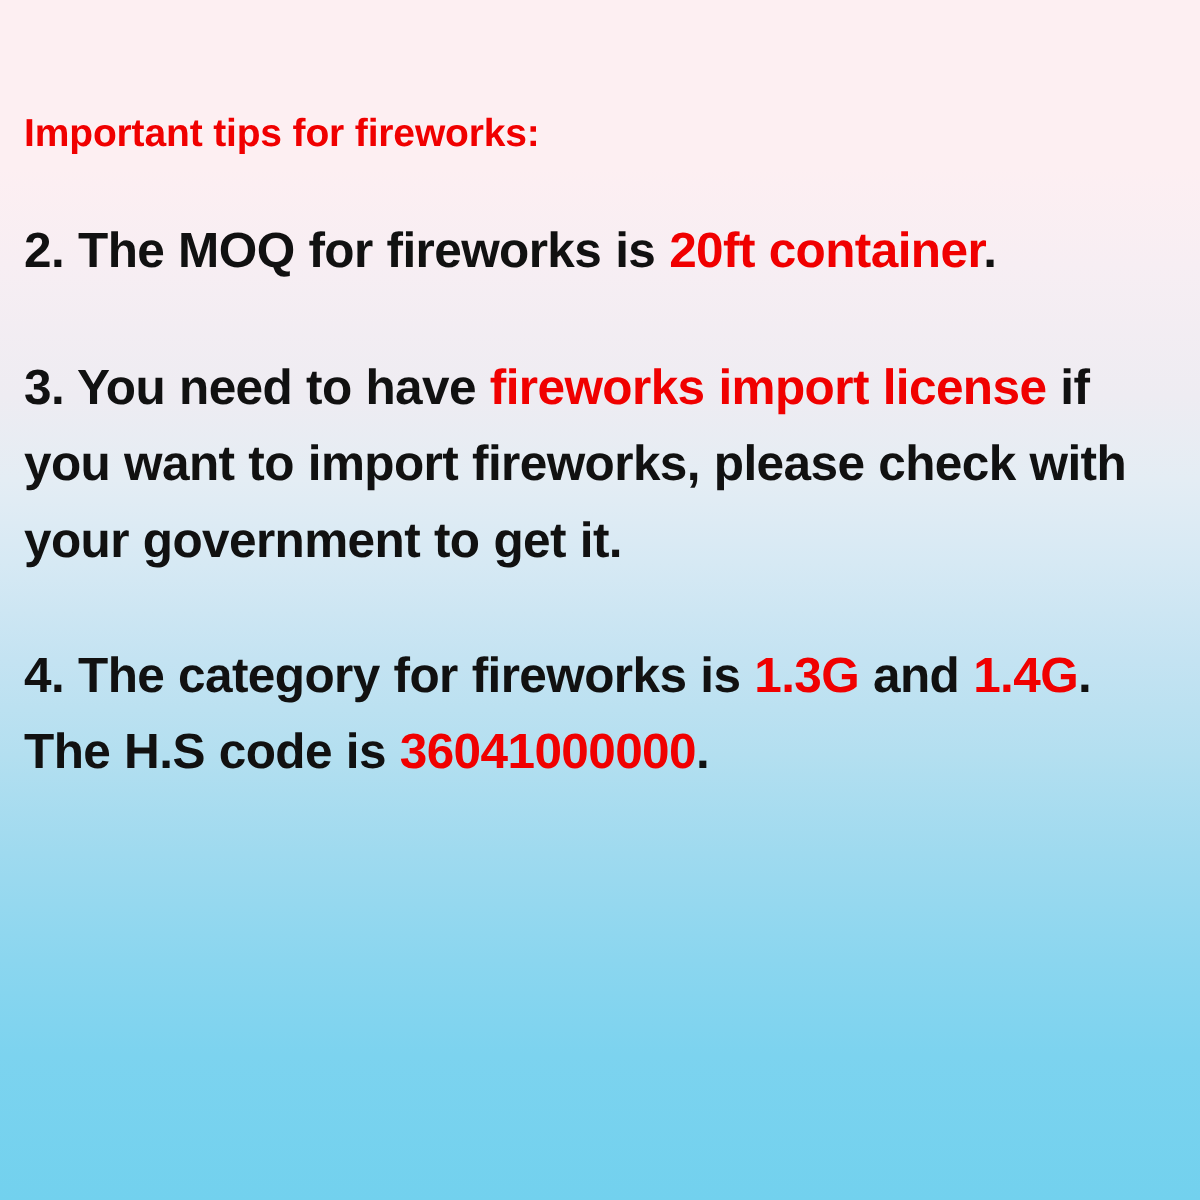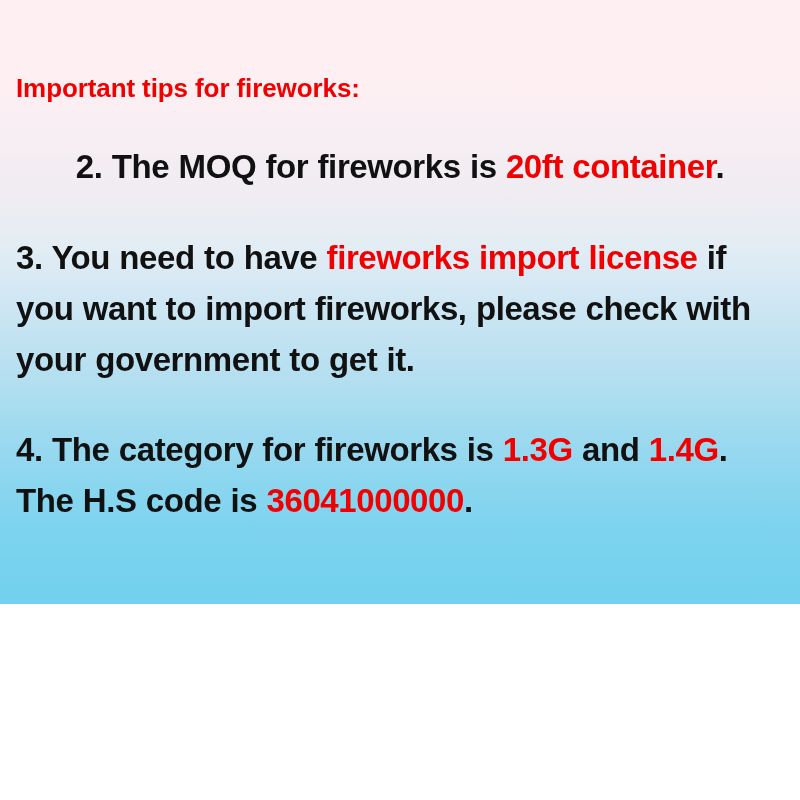--- a/index.html
+++ b/index.html
@@ -9,21 +9,21 @@
   }
   body {
     width: 800px;
     height: 800px;
     overflow: hidden;
     font-family: "Liberation Sans", sans-serif;
   }
   #poster {
     position: relative;
     width: 800px;
-    height: 604px;
+    height: 800px;
     box-sizing: border-box;
     background: linear-gradient(to bottom,
         #fdeff2 0%,
         #fdeff2 14%,
         #f7eef3 22%,
         #eeecf2 33%,
         #e4edf4 40%,
         #d6e9f4 47%,
         #c4e3f2 55%,
         #b3dff0 63%,
@@ -50,21 +50,21 @@
   .tip {
     color: #111111;
     font-size: 33px;
     font-weight: bold;
     line-height: 1.55;
     margin: 0;
     letter-spacing: -0.4px;
     word-spacing: 0.5px;
   }
   .tip-1 { padding-top: 30px; }
-  .tip-2 { padding-top: 38px; text-align: center; }
+  .tip-2 { padding-top: 38px; }
   .tip-3 { padding-top: 40px; }
   .tip-4 { padding-top: 39px; }
   .hl {
     color: #f00000;
   }
 </style>
 </head>
 <body>
 
 <div id="poster">

